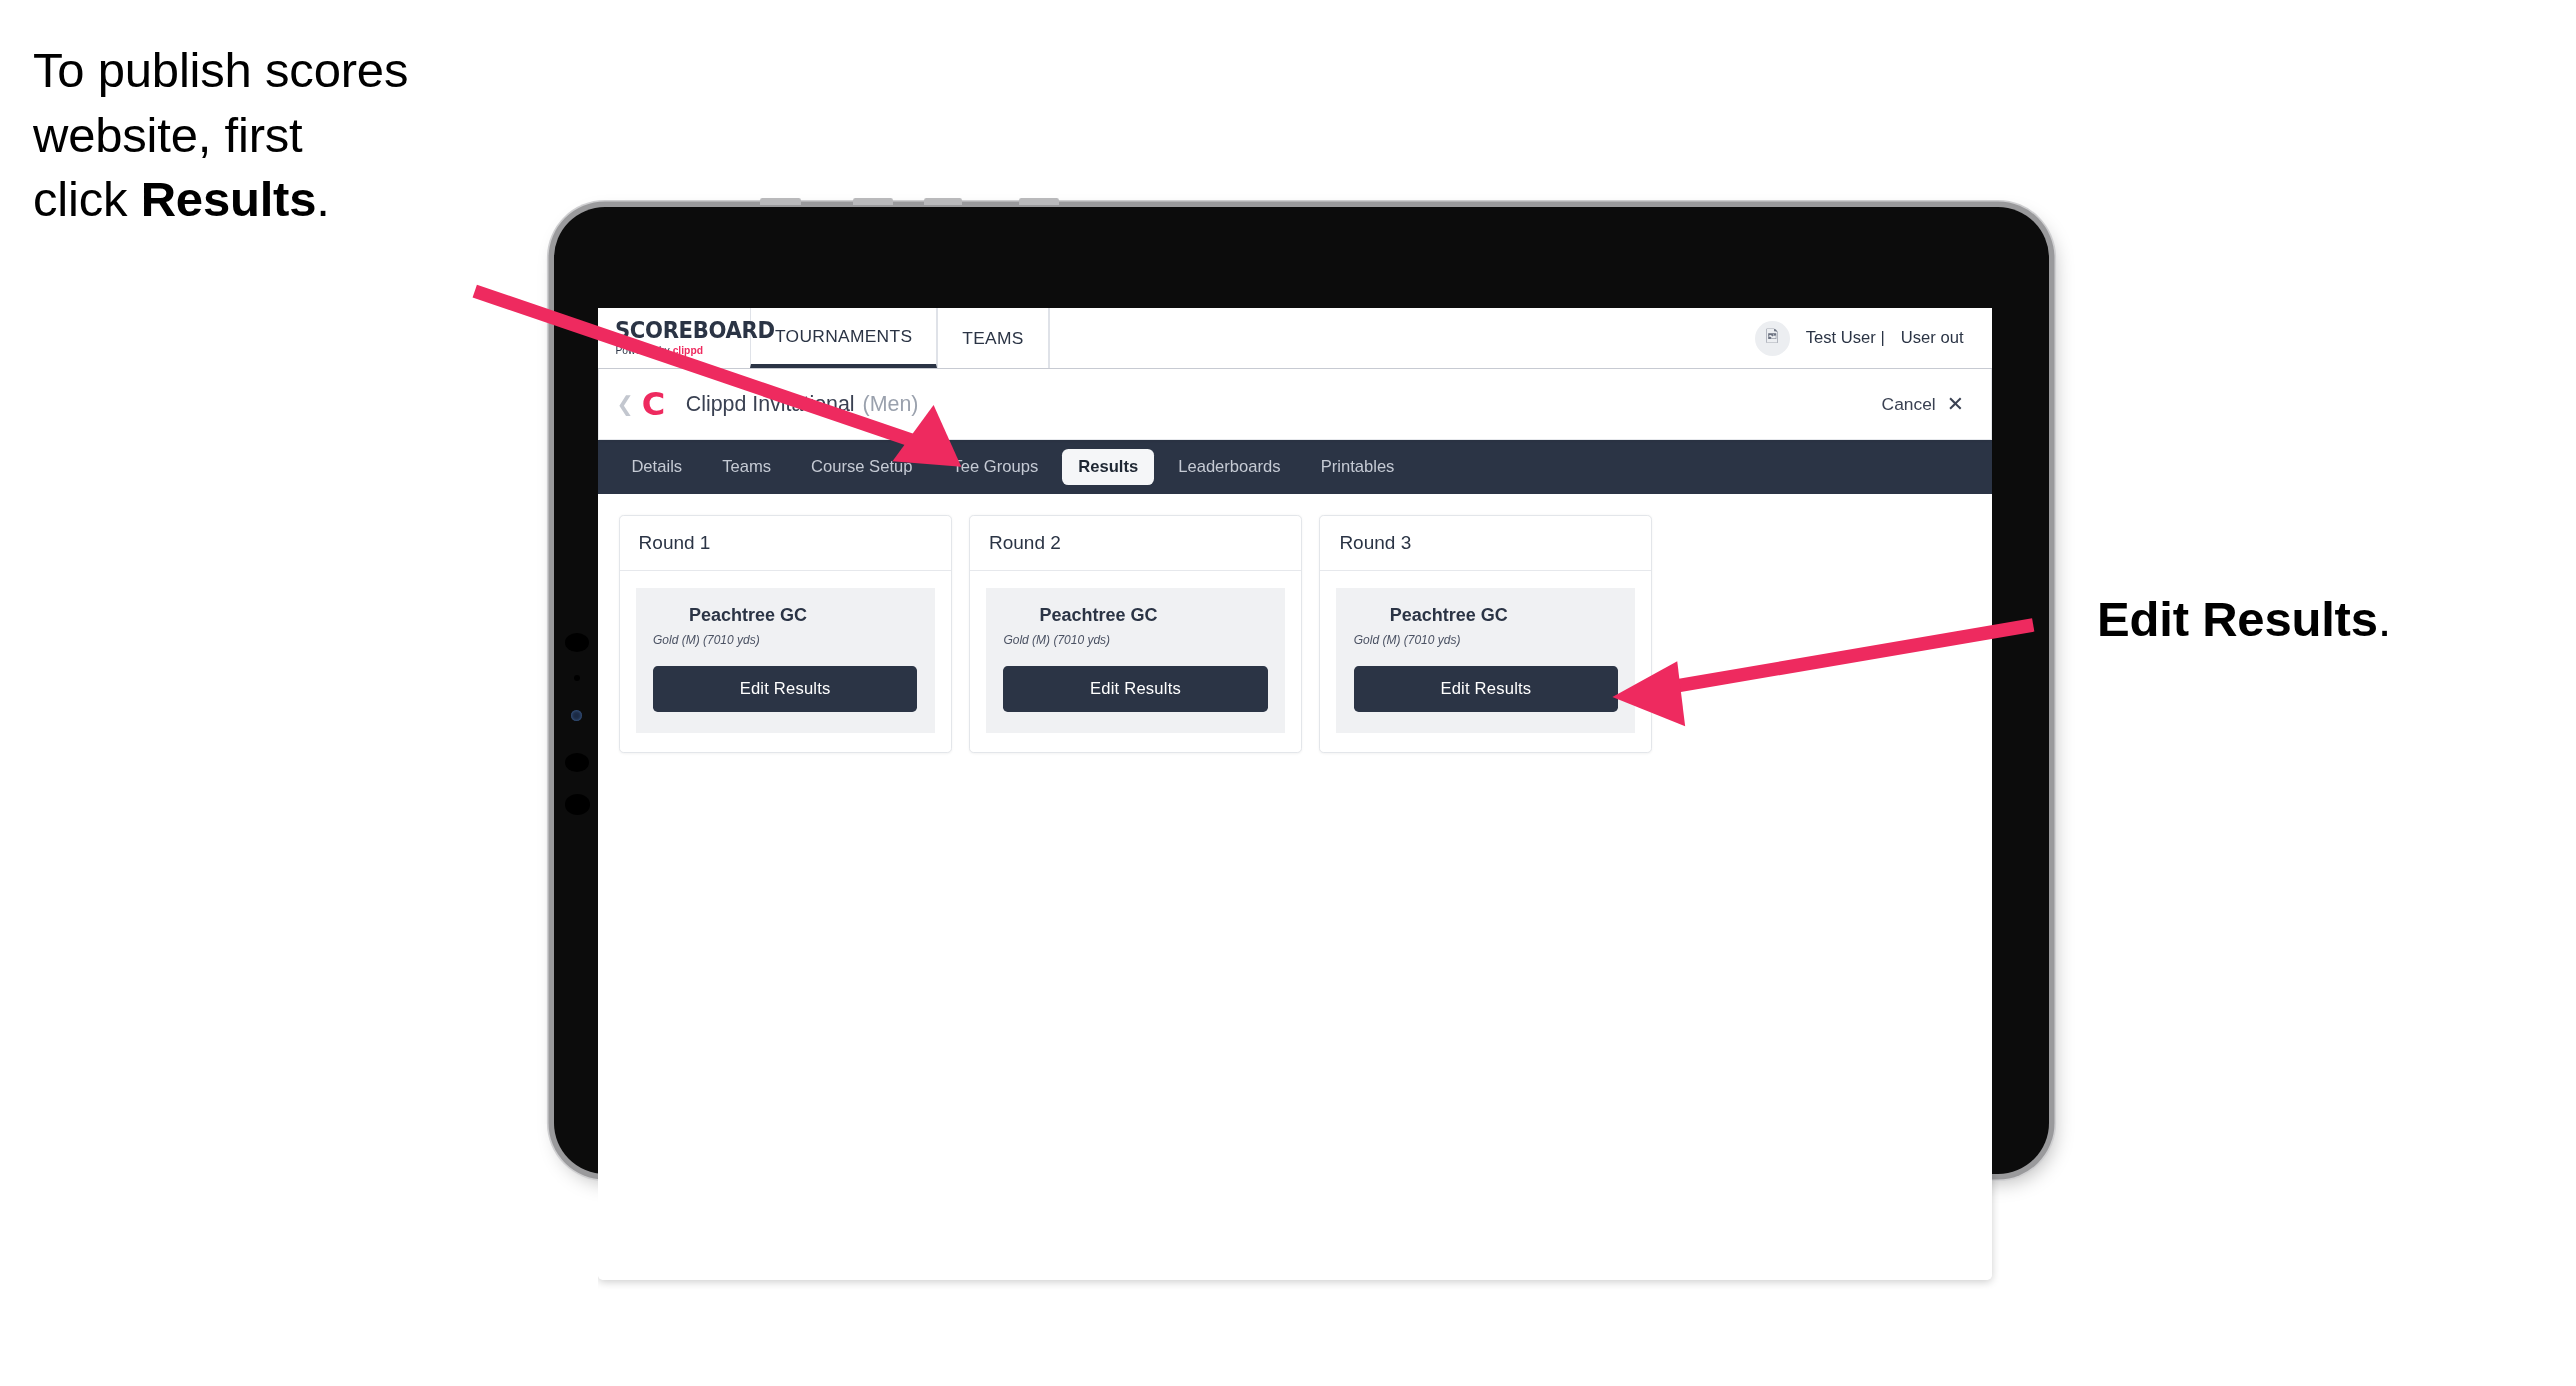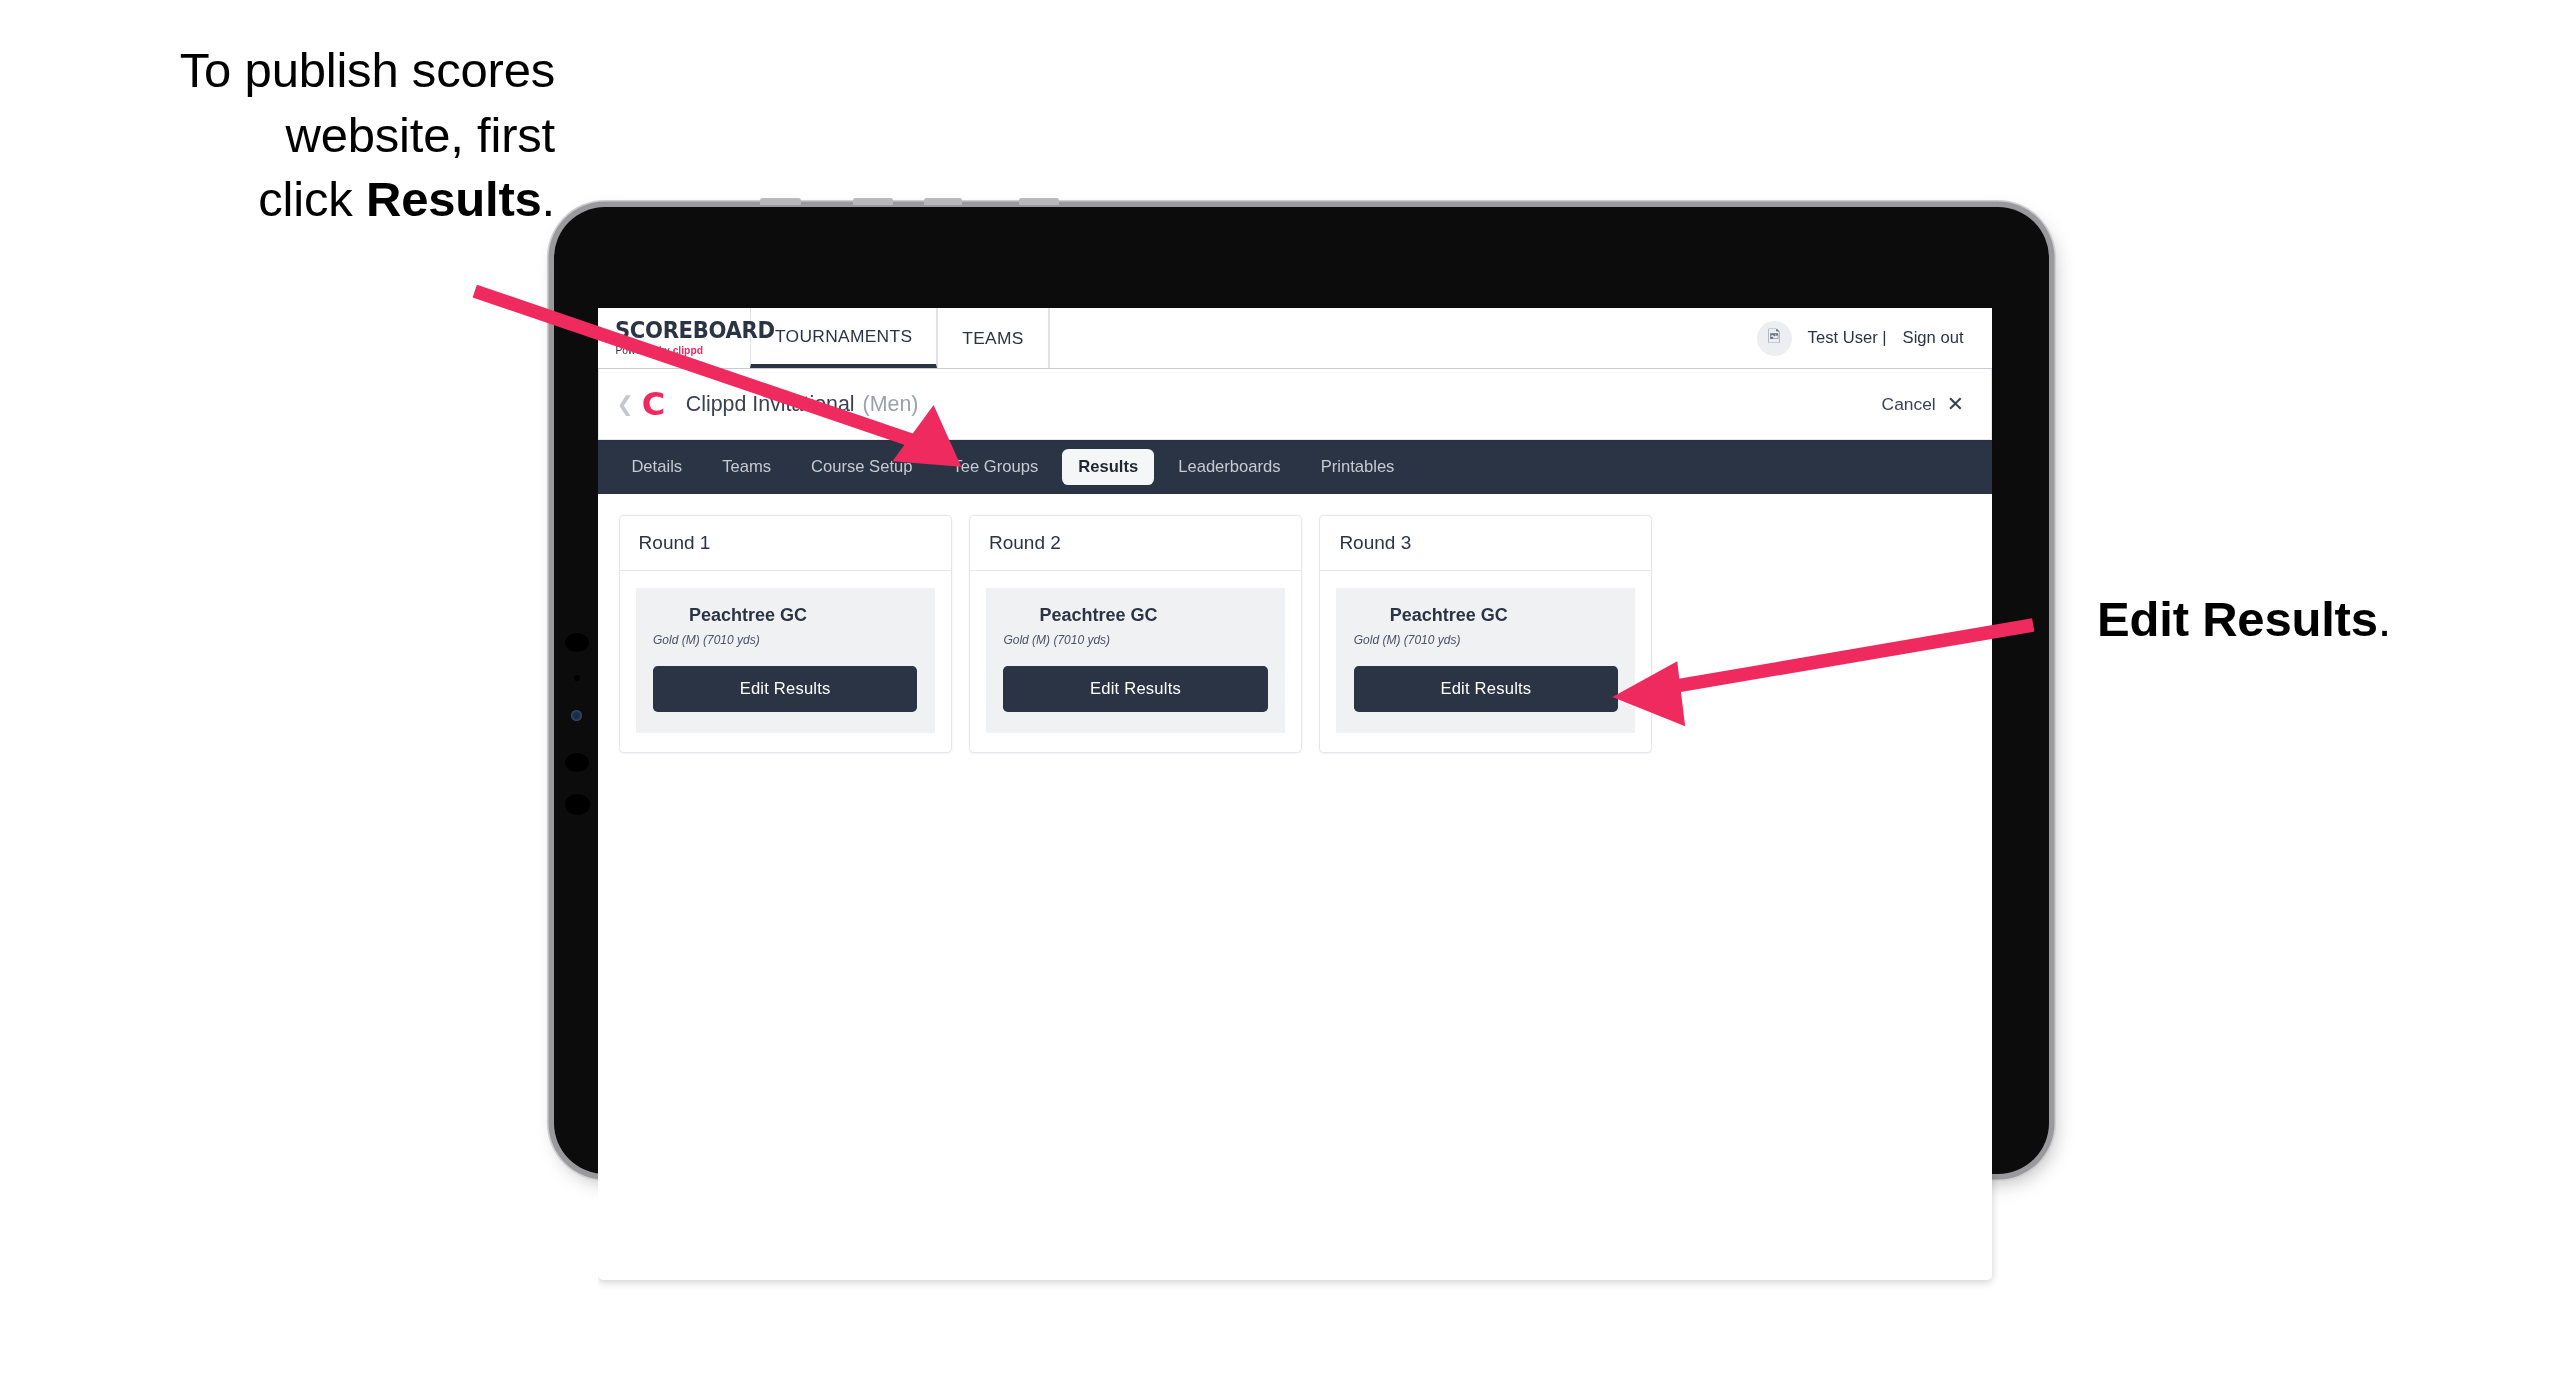--- a/index.html
+++ b/index.html
@@ -16,21 +16,20 @@
     position:absolute;
     color:#000000;
     font-family:"Liberation Sans", sans-serif;
     line-height:1.32;
     letter-spacing:-0.2px;
   }
   .annot-left{
     left:33px; top:38px;
     width:522px;
     font-size:49px;
-    text-align:right;
   }
   .annot-right{
     left:2097px; top:587px;
     width:443px;
     font-size:49px;
   }
   .annot b{font-weight:bold;}
 
   
   .arrow-svg{position:absolute;left:0;top:0;width:2576px;height:1386px;pointer-events:none;}
@@ -259,21 +258,21 @@
           <div class="brand-sub"><span>Powered by </span><span class="pink">clippd</span></div>
         </div>
         <div class="topnav-tabs">
           <div class="topnav-tab active">TOURNAMENTS</div>
           <div class="topnav-tab">TEAMS</div>
         </div>
         <div class="topnav-spacer"></div>
         <div class="user-area">
           <div class="avatar">🖻</div>
           <div class="user-name">Test User |</div>
-          <div class="sign-out">Sign out</div>
+          <div class="sign-out">User out</div>
         </div>
       </div>
 
       <div class="title-row">
         <div class="back-chevron">❮</div>
         <div class="logo-c">C</div>
         <div class="tourn-name">Clippd Invitational</div>
         <div class="tourn-gender">(Men)</div>
         <div class="cancel-area">
           <span class="cancel-label">Cancel</span>

